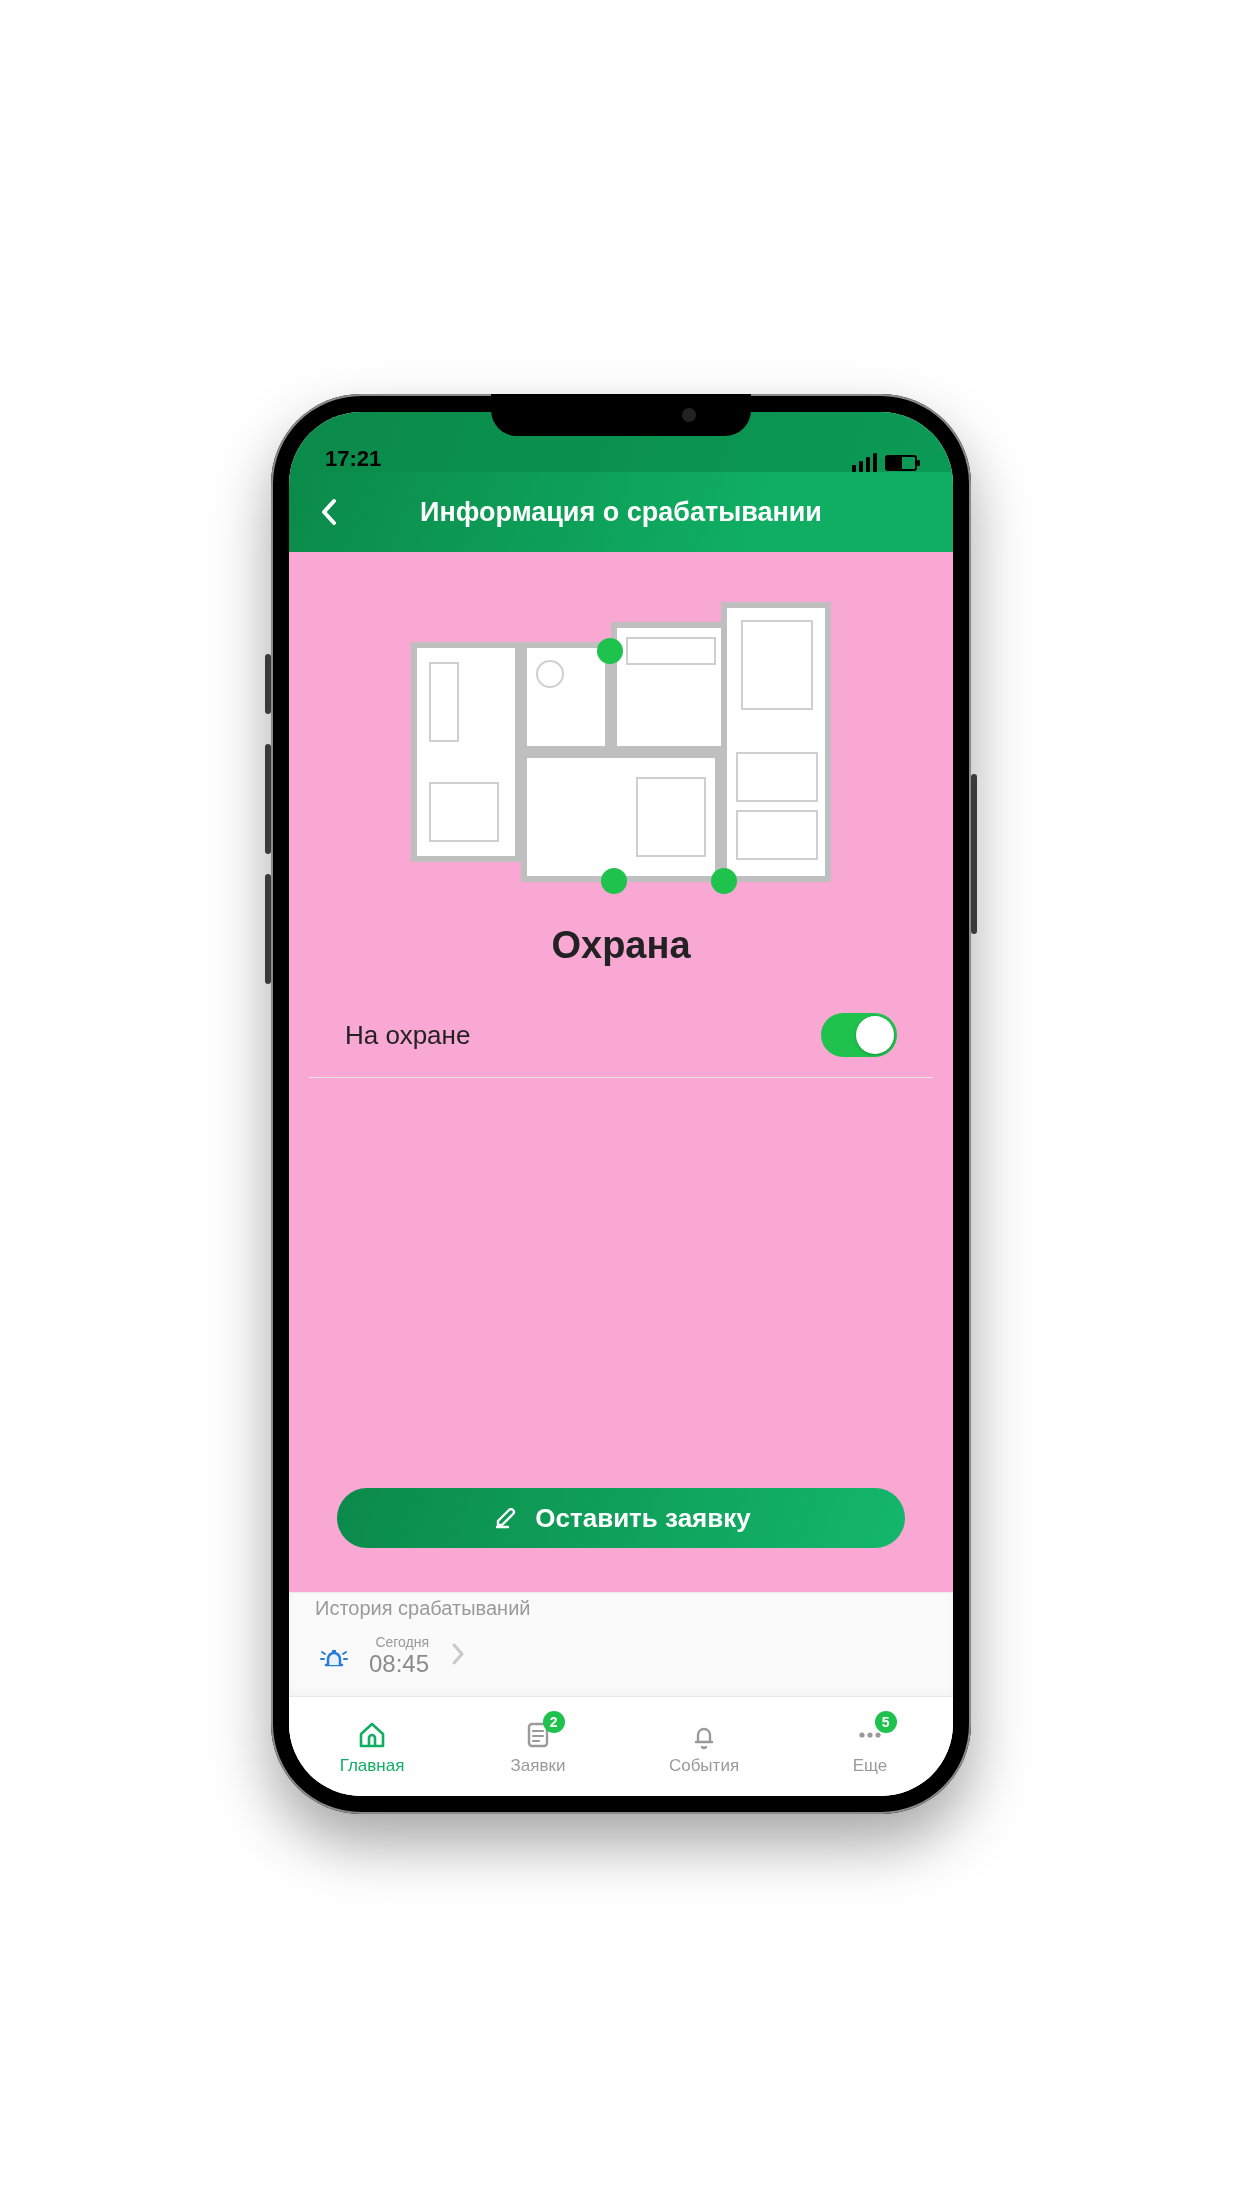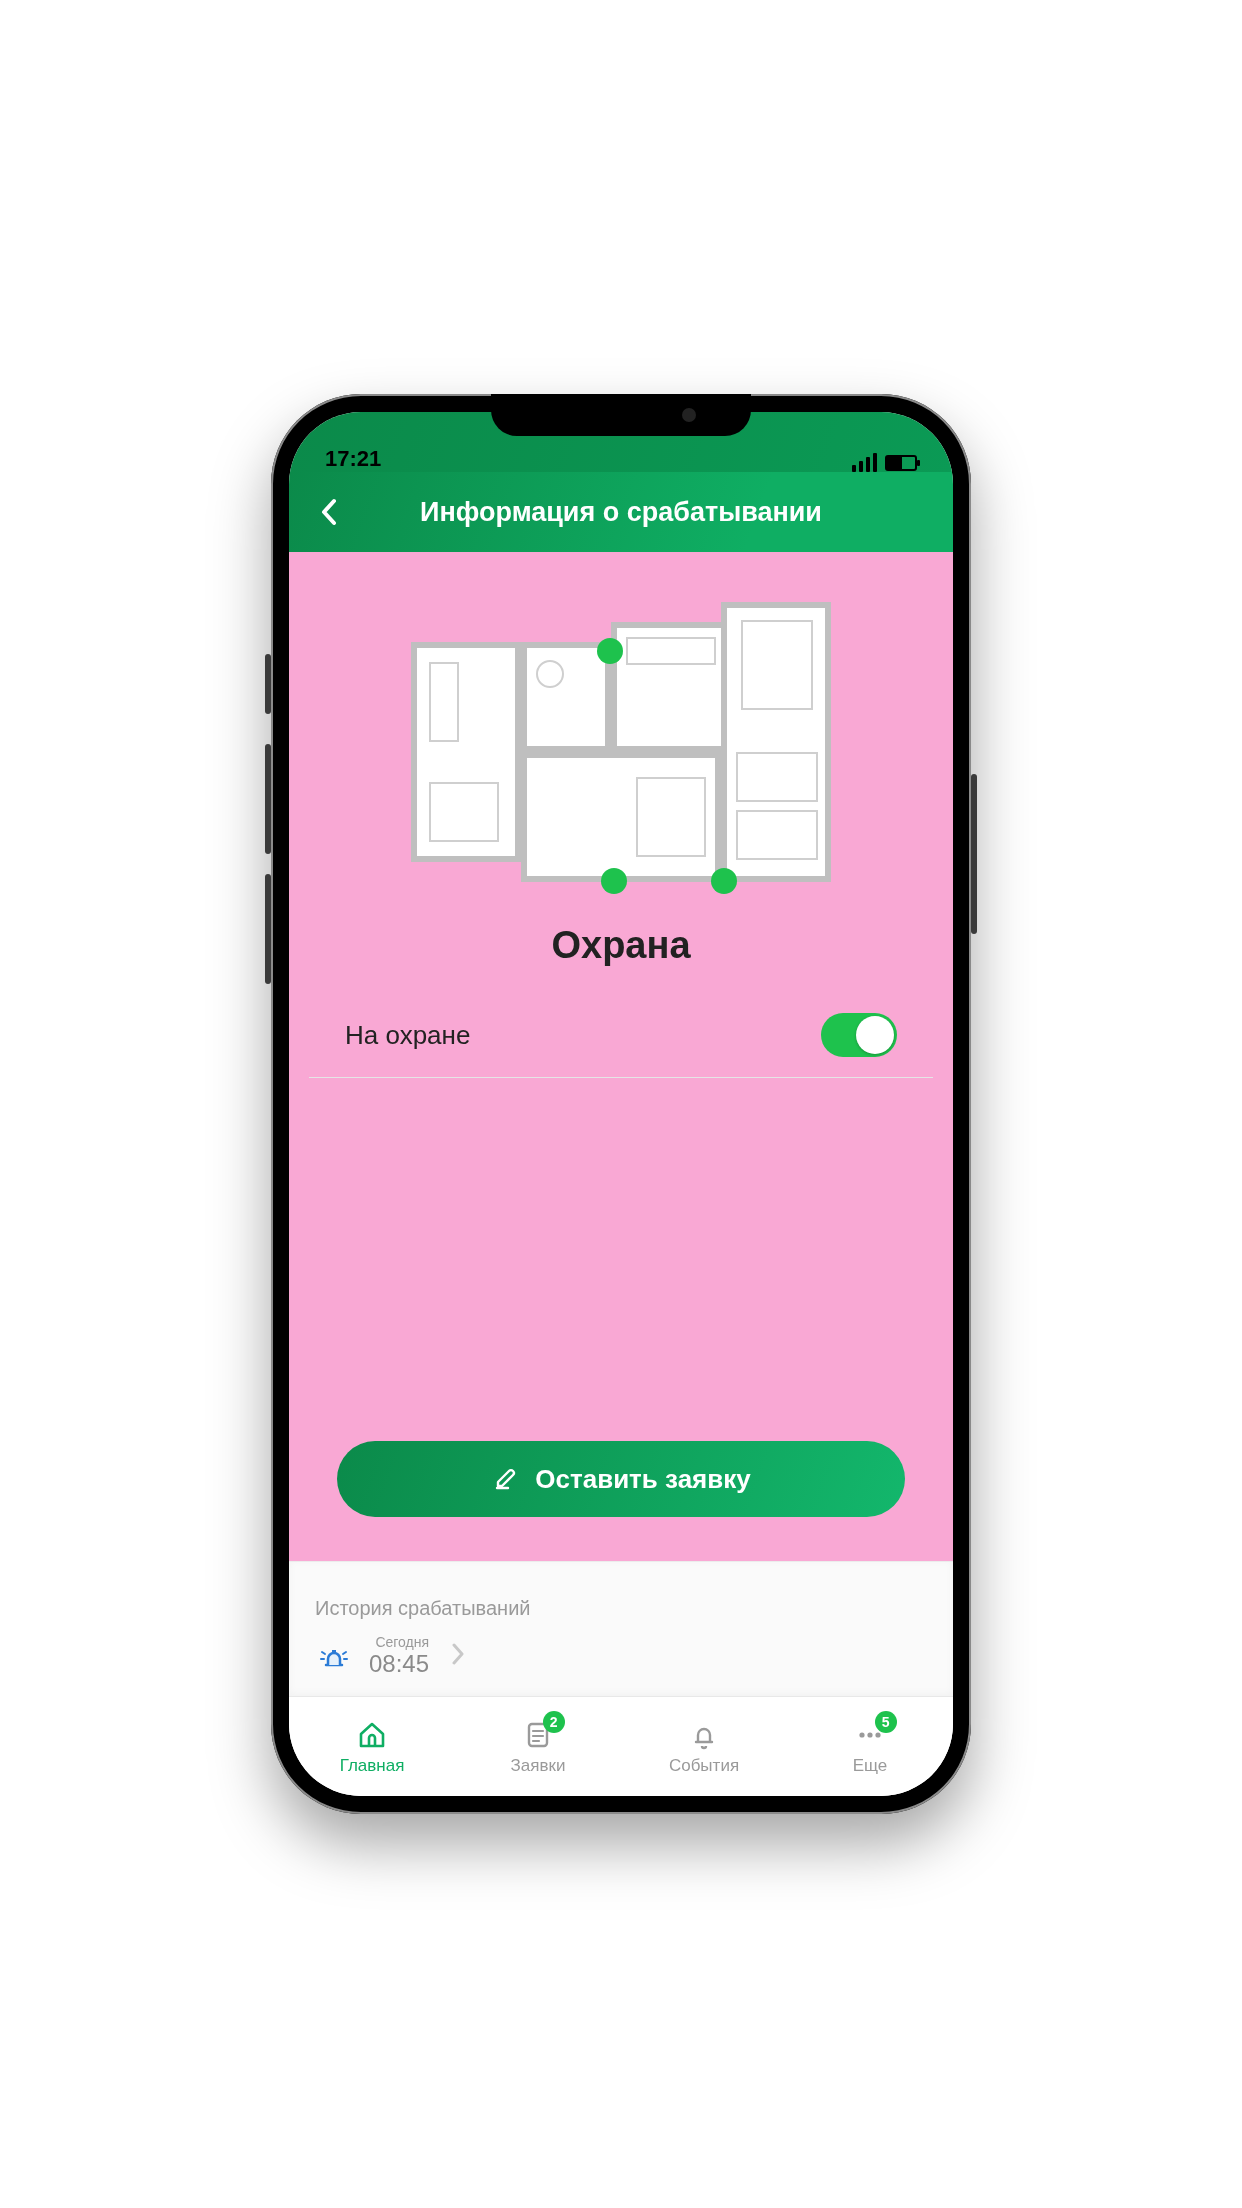--- a/index.html
+++ b/index.html
@@ -102,23 +102,23 @@
 
 .section-title{text-align:center;font-size:38px;font-weight:700;color:#222;margin:22px 0 46px;}
 
 .switch-row{display:flex;align-items:center;justify-content:space-between;padding:0 36px 20px;border-bottom:1px solid #e5e5e5;margin:0 20px;}
 .switch-label{font-size:26px;color:#222;}
 .switch{width:76px;height:44px;border-radius:22px;background:#1ec24d;position:relative;}
 .switch i{position:absolute;right:3px;top:3px;width:38px;height:38px;border-radius:50%;background:#fff;box-shadow:0 1px 3px rgba(0,0,0,.25);}
 
 .spacer{flex:1;}
 
-.cta-btn{margin:0 48px 44px;height:76px;border-radius:38px;background:linear-gradient(110deg,#0b8a4a,#13b76c);display:flex;align-items:center;justify-content:center;gap:16px;color:#fff;font-size:26px;font-weight:700;}
-
-.history-card{background:#fafafa;border-top:1px solid #ececec;padding:35px 26px 18px;box-shadow:0 -2px 8px rgba(0,0,0,.04) inset;}
+.cta-btn{margin:0 48px 44px;height:60px;border-radius:38px;background:linear-gradient(110deg,#0b8a4a,#13b76c);display:flex;align-items:center;justify-content:center;gap:16px;color:#fff;font-size:26px;font-weight:700;}
+
+.history-card{background:#fafafa;border-top:1px solid #ececec;padding:4px 26px 18px;box-shadow:0 -2px 8px rgba(0,0,0,.04) inset;}
 .history-title{font-size:20px;color:#9a9a9a;margin-bottom:14px;}
 .history-item{display:flex;align-items:center;gap:16px;}
 .alarm-icon{width:38px;height:38px;display:flex;align-items:center;justify-content:center;}
 .hi-text{flex:1;}
 .hi-main{font-size:24px;color:#222;}
 .hi-sub{font-size:20px;color:#9a9a9a;margin-top:2px;}
 .hi-when{text-align:right;}
 .hi-day{font-size:14px;color:#9a9a9a;}
 .hi-time{font-size:24px;color:#8a8a8a;}
 .chev{color:#c8c8c8;margin-left:6px;}

